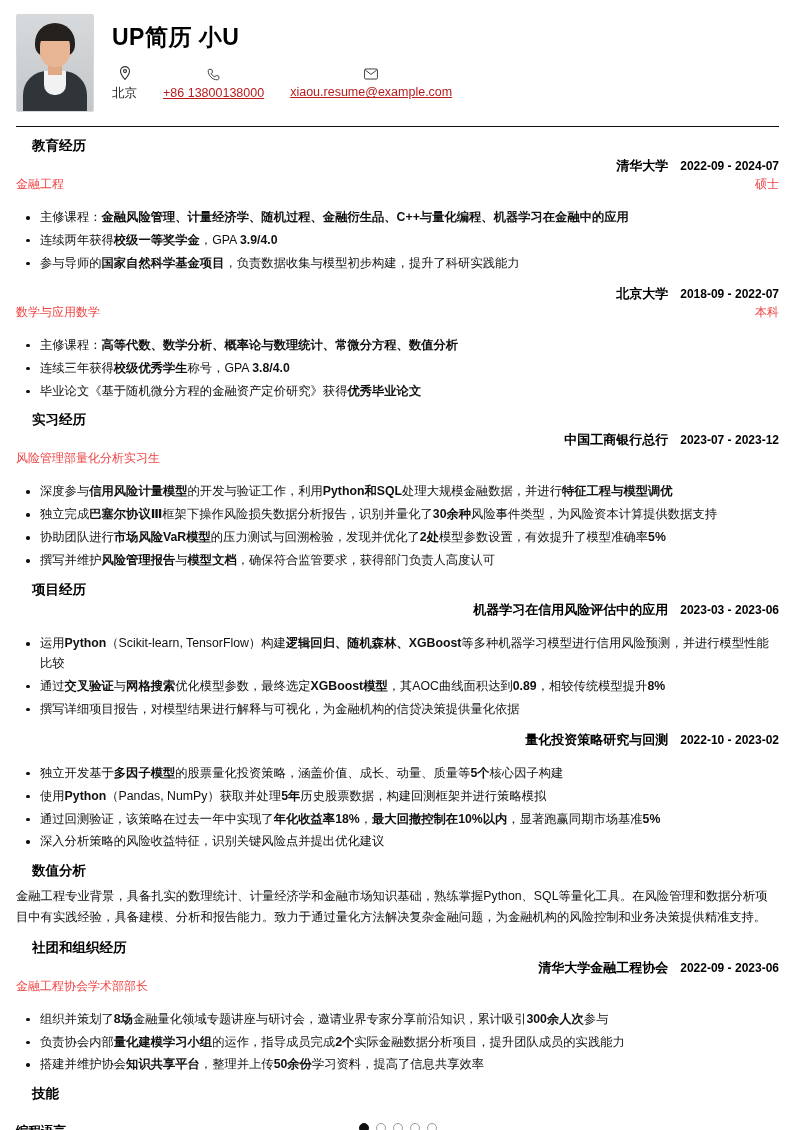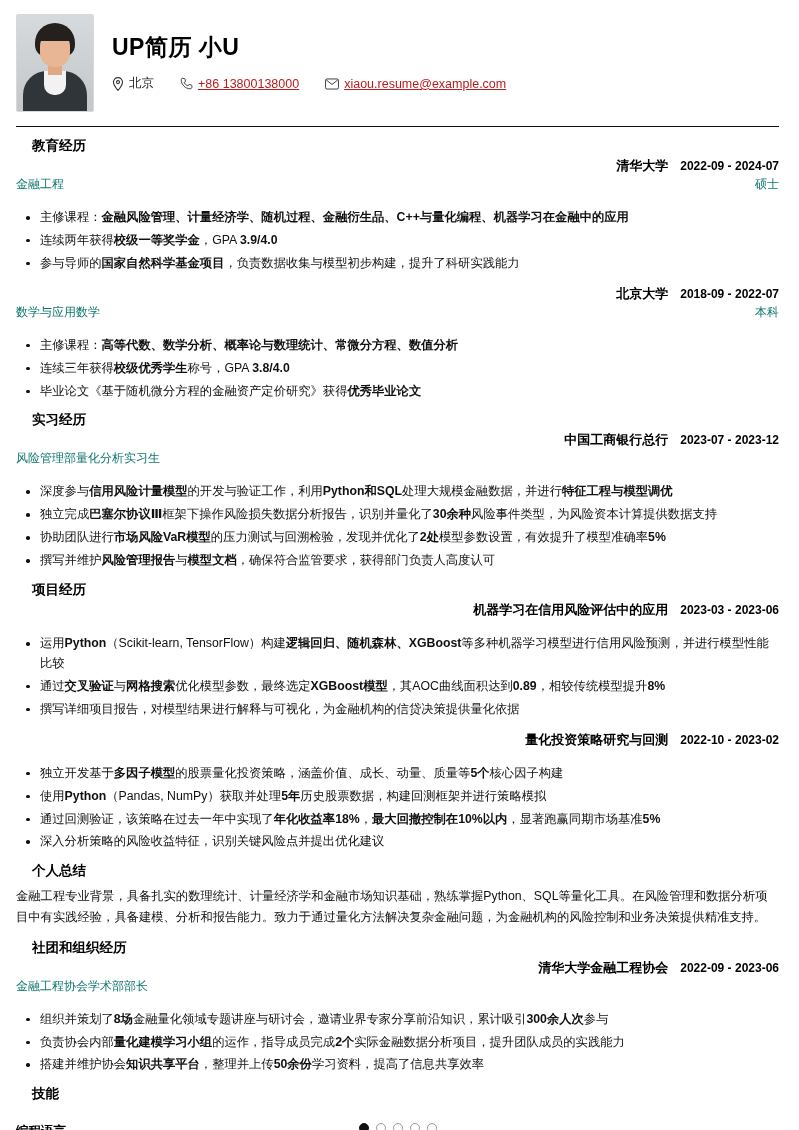--- a/index.html
+++ b/index.html
@@ -52,21 +52,21 @@
   }
   .contact{
     margin-top:14px;
     display:flex;
     align-items:center;
     gap:8px;
     font-size:12.5px;
     color:#222;
     flex-wrap:wrap;
   }
-  .contact .item{display:flex;align-items:center;gap:5px;}
+  .contact .item{display:flex;align-items:center;gap:5px;flex-direction:column;}
   .contact .link{color:#b91c1c;text-decoration:underline;}
   .contact .sep{display:inline-block;width:10px;}
   .ico{display:inline-block;vertical-align:middle;line-height:0;}
   .ico svg{display:block;}
 
   .rule{
     border:0;
     border-top:1.5px solid #111;
     margin:0 0 8px 0;
   }
@@ -87,21 +87,21 @@
     gap:12px;
   }
   .entry-title{font-size:13px;font-weight:bold;}
   .entry-date{font-size:12px;font-weight:bold;white-space:nowrap;}
   .entry-sub{
     display:flex;
     justify-content:space-between;
     align-items:baseline;
     gap:12px;
     font-size:12px;
-    color:#0f766e;
+    color:#ef4444;
     margin-top:1px;
   }
   .entry-sub .right{white-space:nowrap;}
 
   ul.bullets{
     list-style:none;
     margin:15px 0 0 0;
     padding:0;
   }
   ul.bullets li{
@@ -272,21 +272,21 @@
           </div>
           <ul class="bullets">
             <li>独立开发基于<b>多因子模型</b>的股票量化投资策略，涵盖价值、成长、动量、质量等<b>5个</b>核心因子构建</li>
             <li>使用<b>Python</b>（Pandas, NumPy）获取并处理<b>5年</b>历史股票数据，构建回测框架并进行策略模拟</li>
             <li>通过回测验证，该策略在过去一年中实现了<b>年化收益率18%</b>，<b>最大回撤控制在10%以内</b>，显著跑赢同期市场基准<b>5%</b></li>
             <li>深入分析策略的风险收益特征，识别关键风险点并提出优化建议</li>
           </ul>
         </div>
       </div>
       <div class="section">
-        <div class="section-title">个人总结</div>
+        <div class="section-title">数值分析</div>
         <p class="para">金融工程专业背景，具备扎实的数理统计、计量经济学和金融市场知识基础，熟练掌握Python、SQL等量化工具。在风险管理和数据分析项目中有实践经验，具备建模、分析和报告能力。致力于通过量化方法解决复杂金融问题，为金融机构的风险控制和业务决策提供精准支持。</p>
       </div>
       <div class="section">
         <div class="section-title">社团和组织经历</div>
         <div class="entry">
           <div class="entry-head">
             <div class="entry-title">清华大学金融工程协会</div>
             <div class="entry-date">2022-09 - 2023-06</div>
           </div>
           <div class="entry-sub">

